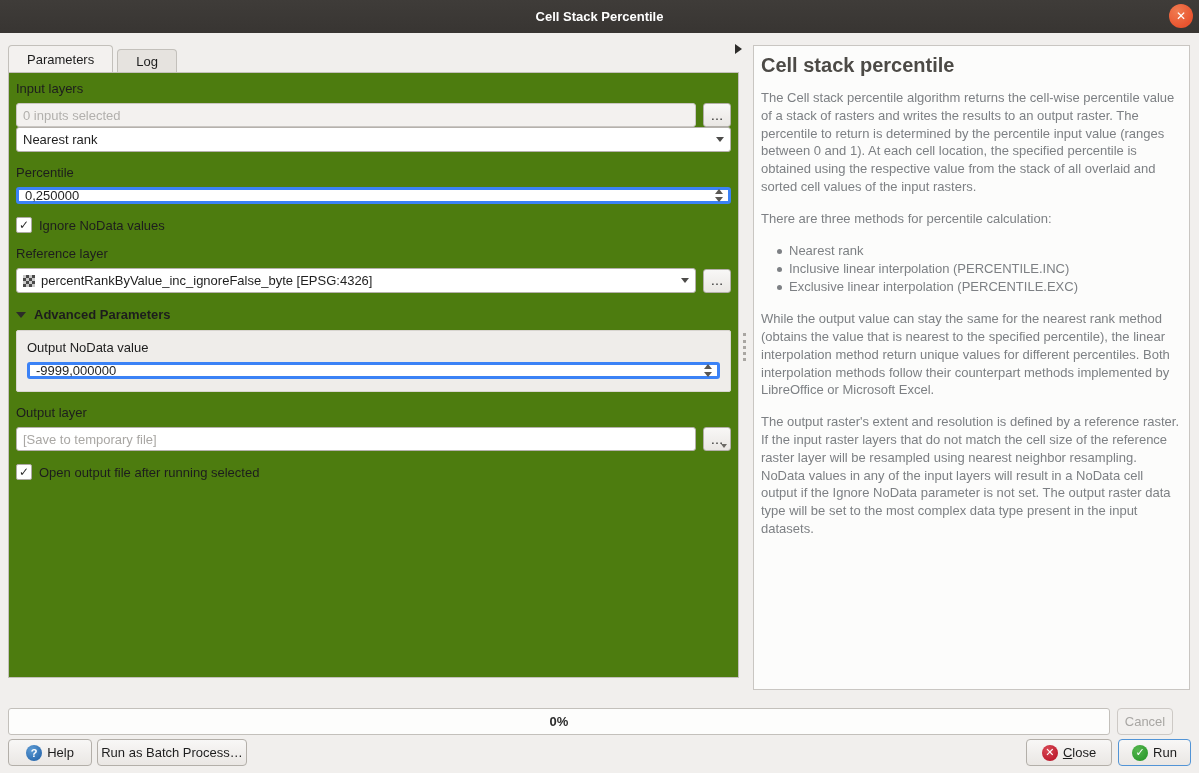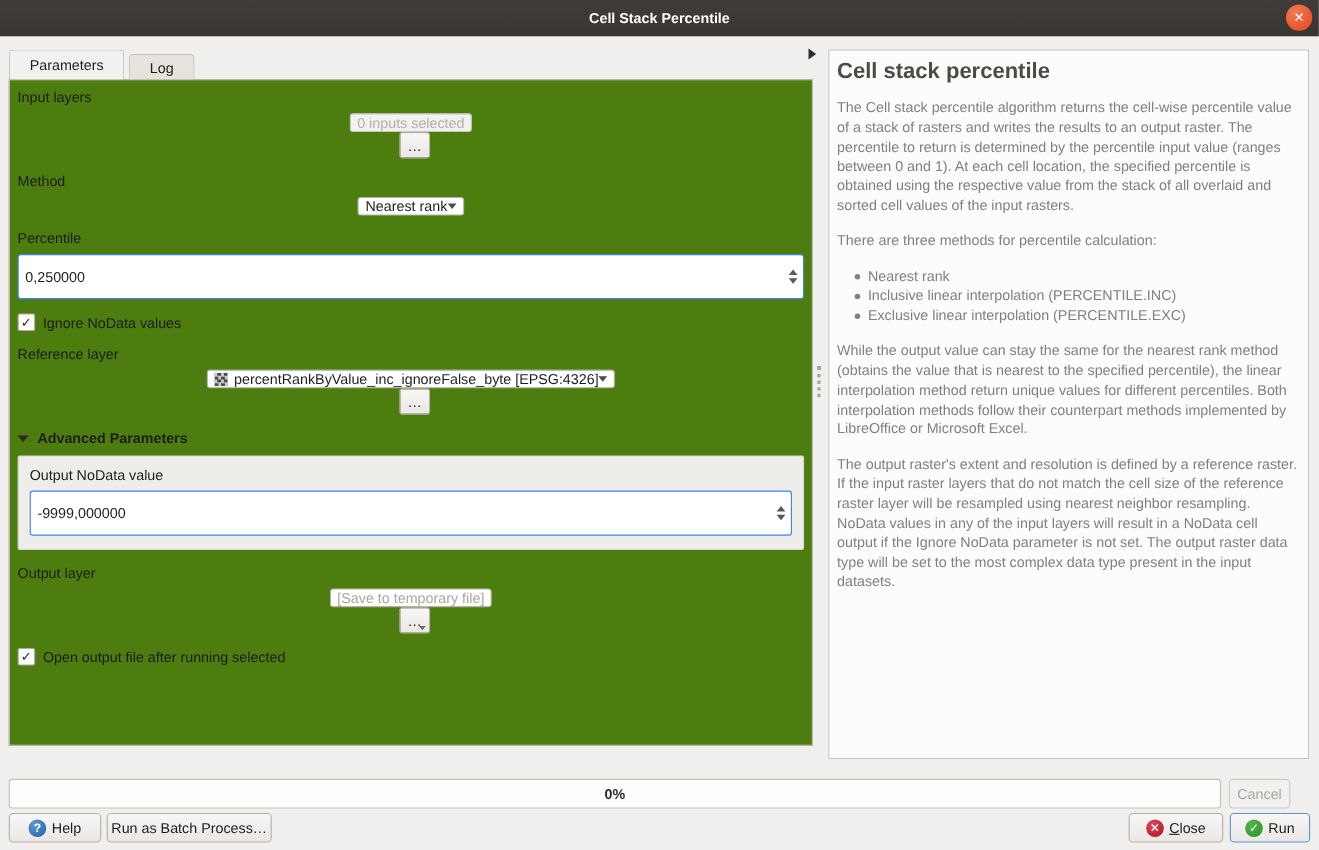--- a/index.html
+++ b/index.html
@@ -20,39 +20,39 @@
     padding:0 18px; display:flex; align-items:center; }
   .tab.active { background:#f3f1ef; height:27px; position:relative; z-index:3; }
   .tab.inactive { background:#e6e3df; height:23px; margin-left:4px; }
 
   .pane { position:absolute; left:8px; top:72px; width:731px; height:606px;
     background:#4d7c0f; border:1px solid #c3c0bb; padding:8px 7px; z-index:1; }
 
   .field-label { font-size:13px; color:#1d1d1d; margin:0 0 7px 0; }
   .mt { margin-top:13px; }
 
-  .row { display:flex; align-items:center;flex-direction:column; }
+  .row { display:flex; align-items:center; }
   .textfield { flex:1; height:24px; background:#ffffff; border:1px solid #b5b1ac; border-radius:3px;
     font-size:13px; color:#1f1f1f; display:flex; align-items:center; padding:0 6px; }
   .textfield.disabled { background:#f3f1ef; border-color:#c9c6c2; color:#b2b0ad; }
   .textfield .ph { color:#a9a7a4; }
   .browse-btn { width:28px; height:24px; margin-left:7px; background:linear-gradient(#f8f7f6,#eae7e4);
     border:1px solid #b3afa9; border-radius:3px; font-size:13px; color:#1d1d1d;
     display:flex; align-items:center; justify-content:center; position:relative; cursor:pointer; }
   .browse-btn .mini-arrow { position:absolute; right:3px; bottom:2px; width:0; height:0;
     border-left:3px solid transparent; border-right:3px solid transparent; border-top:4px solid #6b6965; }
 
   .combo { height:25px; background:#ffffff; border:1px solid #b5b1ac; border-radius:3px;
     display:flex; align-items:center; padding:0 6px; font-size:13px; color:#1f1f1f; flex:1; cursor:pointer; }
   .combo-arrow { margin-left:auto; width:0; height:0; border-left:4px solid transparent;
     border-right:4px solid transparent; border-top:5px solid #4c4b49; }
   .raster-icon { width:12px; height:12px; margin-right:6px; flex:none;
     background:conic-gradient(#4a4a4a 25%, #c9c9c9 0 50%, #4a4a4a 0 75%, #c9c9c9 0); background-size:6px 6px; }
 
-  .spinbox { height:41px; background:#ffffff; border:1px solid #3b82f6; border-radius:3px;
+  .spinbox { height:17px; background:#ffffff; border:3px solid #3b82f6; border-radius:3px;
     display:flex; align-items:center; padding:0 0 0 6px; font-size:13px; color:#1f1f1f; }
   .spin-val { flex:1; }
   .spin-btns { width:18px; height:100%; display:flex; flex-direction:column; align-items:center; justify-content:center; gap:3px; cursor:pointer; }
   .tri-up { width:0; height:0; border-left:4px solid transparent; border-right:4px solid transparent; border-bottom:5px solid #5a5854; }
   .tri-down { width:0; height:0; border-left:4px solid transparent; border-right:4px solid transparent; border-top:5px solid #5a5854; }
 
   .checkrow { display:flex; align-items:center; gap:7px; }
   .checkbox { width:16px; height:16px; background:#ffffff; border:1px solid #aeaaa5; border-radius:2px;
     display:flex; align-items:center; justify-content:center; font-size:12px; font-weight:bold; color:#2c2c2c; cursor:pointer; }
   .checklabel { font-size:13px; color:#1d1d1d; }
@@ -120,21 +120,20 @@
   <div class="field-label">Input layers</div>
   <div class="row">
     <div class="textfield disabled">
       <span>0 inputs selected</span>
     </div>
     <div class="browse-btn">
       <span>…</span>
     </div>
   </div>
 
-  <div class="field-label mt">Method</div>
   <div class="row">
     <div class="combo">
       <span>Nearest rank</span>
       <span class="combo-arrow"></span>
     </div>
   </div>
 
   <div class="field-label mt">Percentile</div>
   <div class="spinbox">
     <span class="spin-val">0,250000</span>

